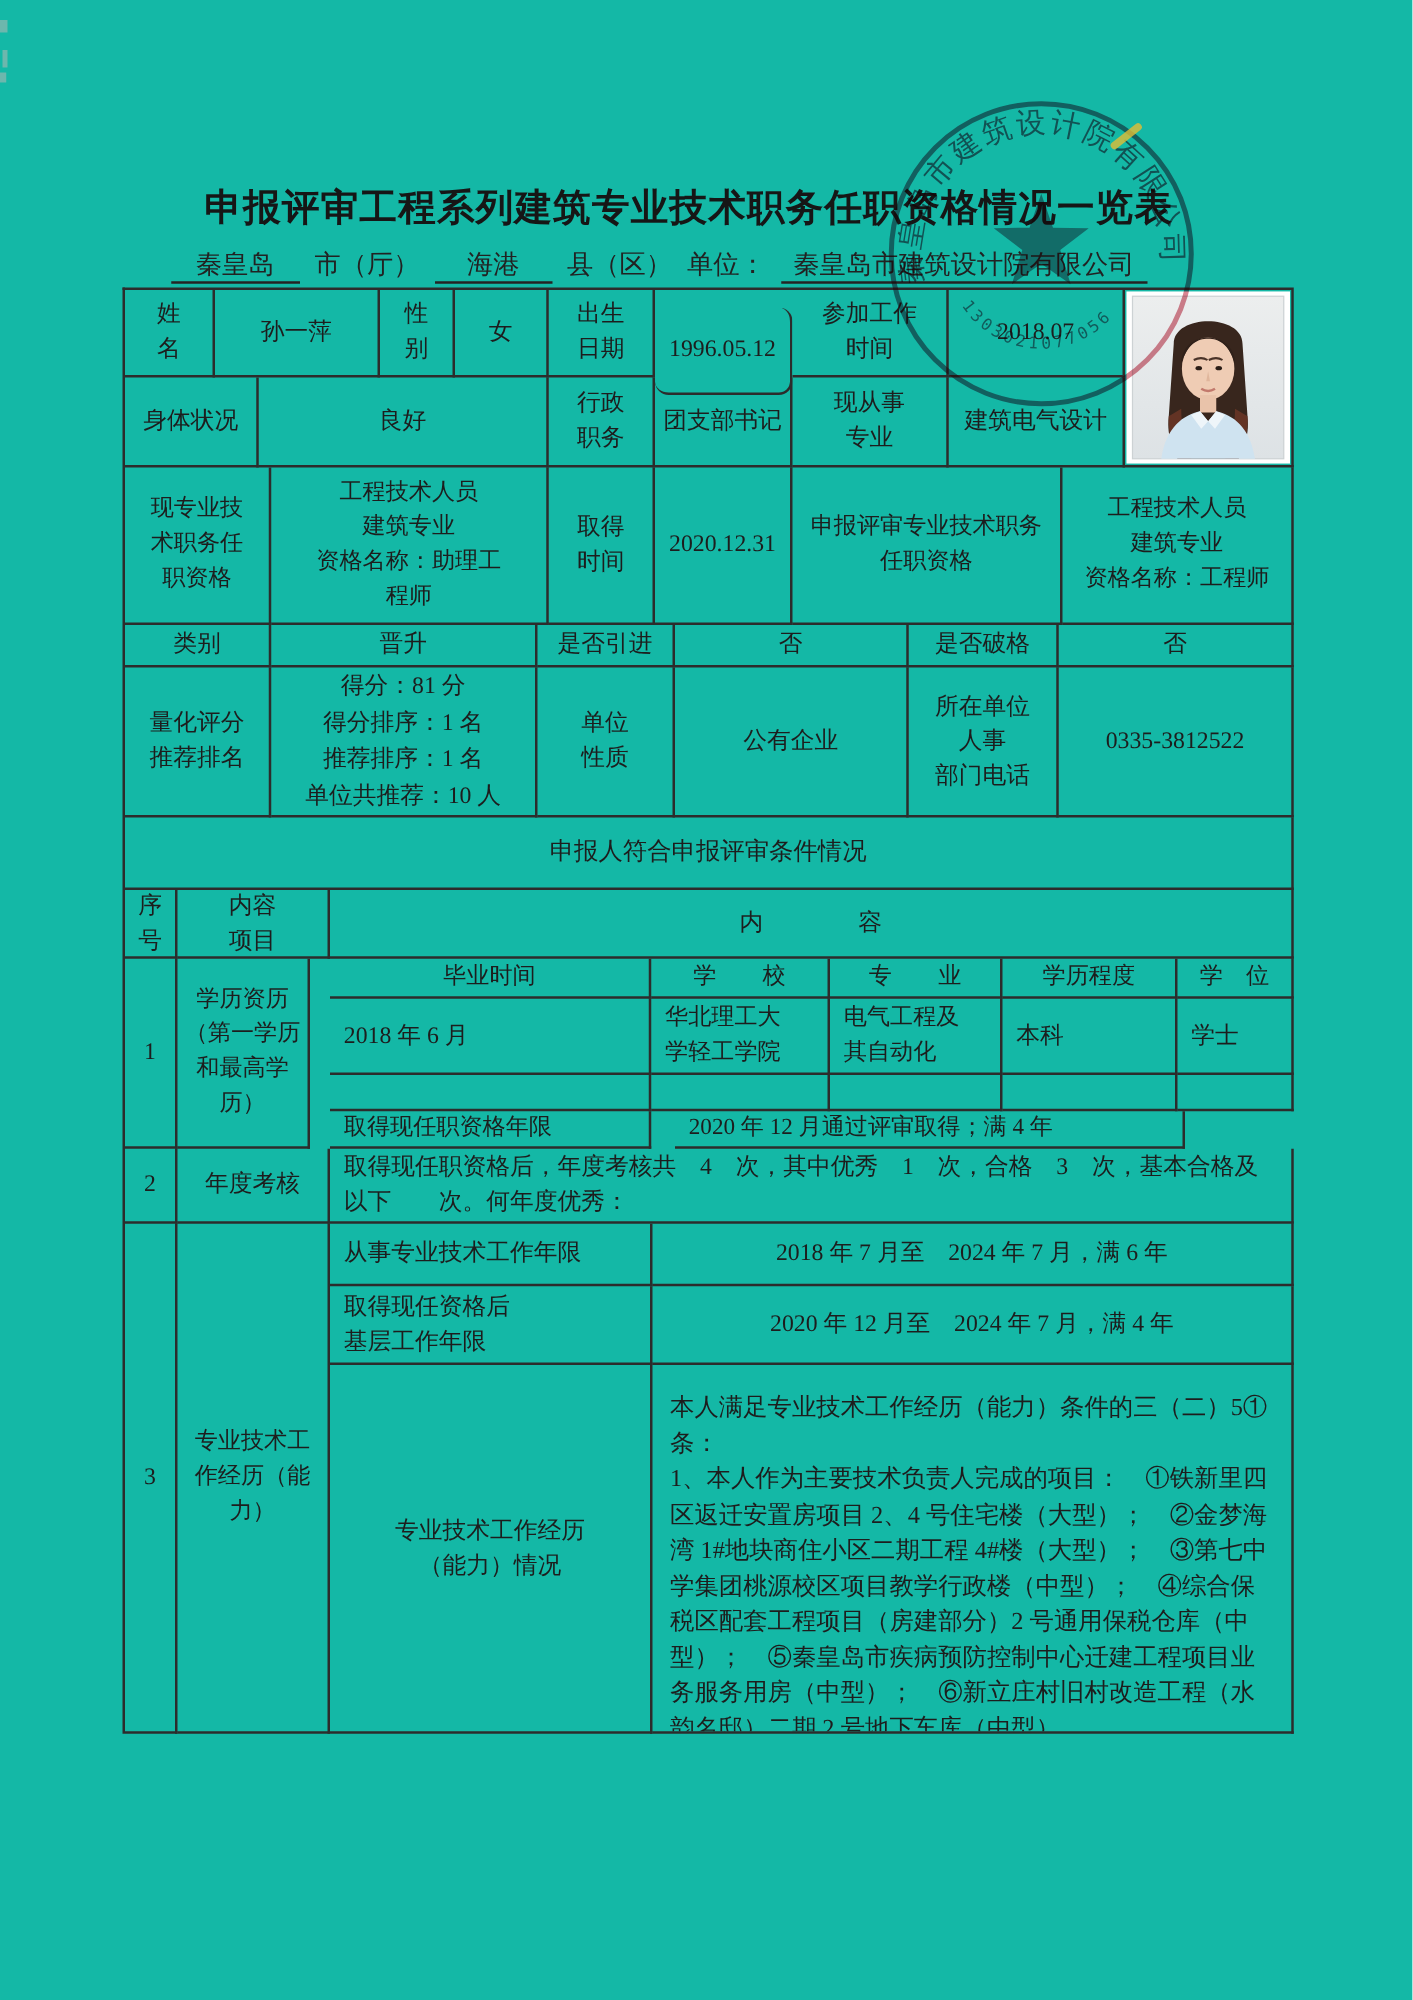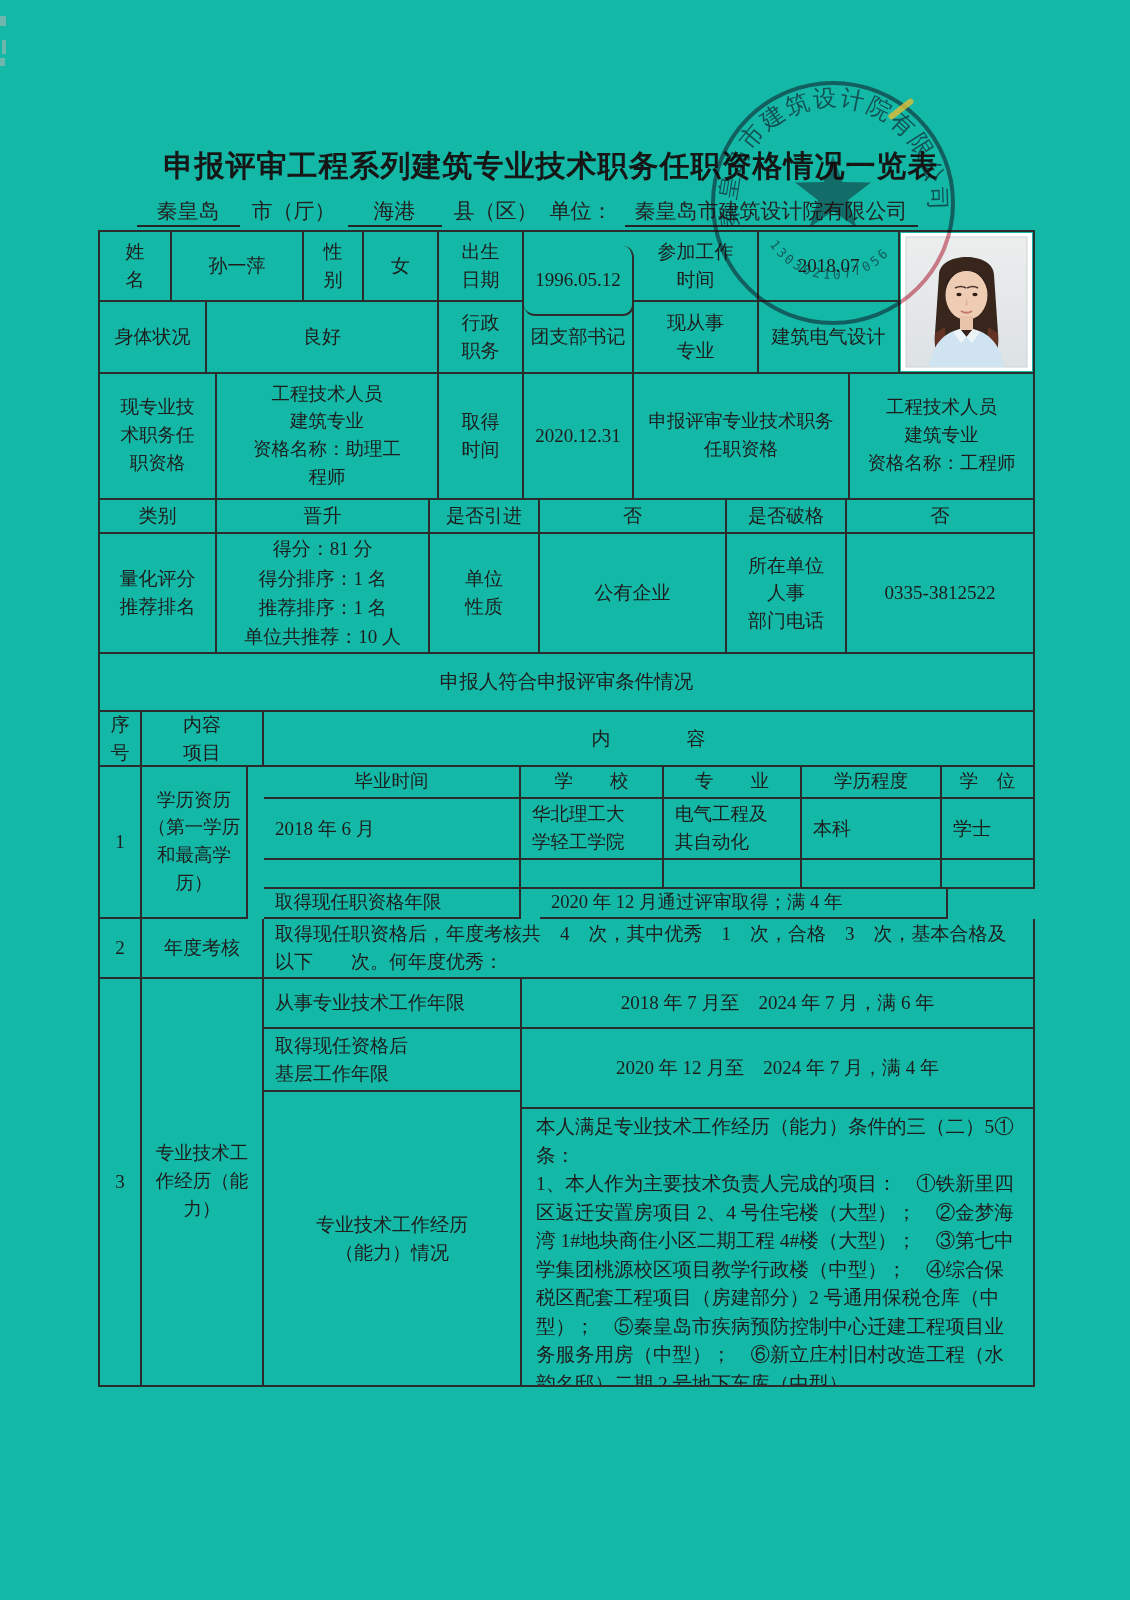--- a/index.html
+++ b/index.html
@@ -193,21 +193,21 @@
     <div class="c" style="left:0;top:747px;width:42px;height:408px;">3</div>
     <div class="c sm" style="left:42px;top:747px;width:122px;height:408px;">专业技术工
 作经历（能
 力）</div>
 
     <div class="c l" style="left:164px;top:747px;width:258px;height:50px;">从事专业技术工作年限</div>
     <div class="c" style="left:422px;top:747px;width:513px;height:50px;">2018 年 7 月至　2024 年 7 月，满 6 年</div>
 
     <div class="c l" style="left:164px;top:797px;width:258px;height:63px;">取得现任资格后
 基层工作年限</div>
-    <div class="c" style="left:422px;top:797px;width:513px;height:80px;">2020 年 12 月至　2024 年 7 月，满 4 年</div>
+    <div class="c" style="left:422px;top:797px;width:513px;height:63px;">2020 年 12 月至　2024 年 7 月，满 4 年</div>
 
     <div class="c" style="left:164px;top:860px;width:258px;height:295px;">专业技术工作经历
 （能力）情况</div>
     <div class="c p" style="left:422px;top:860px;width:513px;height:295px;">本人满足专业技术工作经历（能力）条件的三（二）5①条：
 1、本人作为主要技术负责人完成的项目：　①铁新里四区返迁安置房项目 2、4 号住宅楼（大型）；　②金梦海湾 1#地块商住小区二期工程 4#楼（大型）；　③第七中学集团桃源校区项目教学行政楼（中型）；　④综合保税区配套工程项目（房建部分）2 号通用保税仓库（中型）；　⑤秦皇岛市疾病预防控制中心迁建工程项目业务服务用房（中型）；　⑥新立庄村旧村改造工程（水韵名邸）二期 2 号地下车库（中型）</div>
 
   </div>
 
   <svg class="stamp" viewBox="0 0 260 260">
     <circle cx="130" cy="130" r="120" fill="none" stroke="#c43b50" stroke-width="4" opacity="0.72"></circle>

